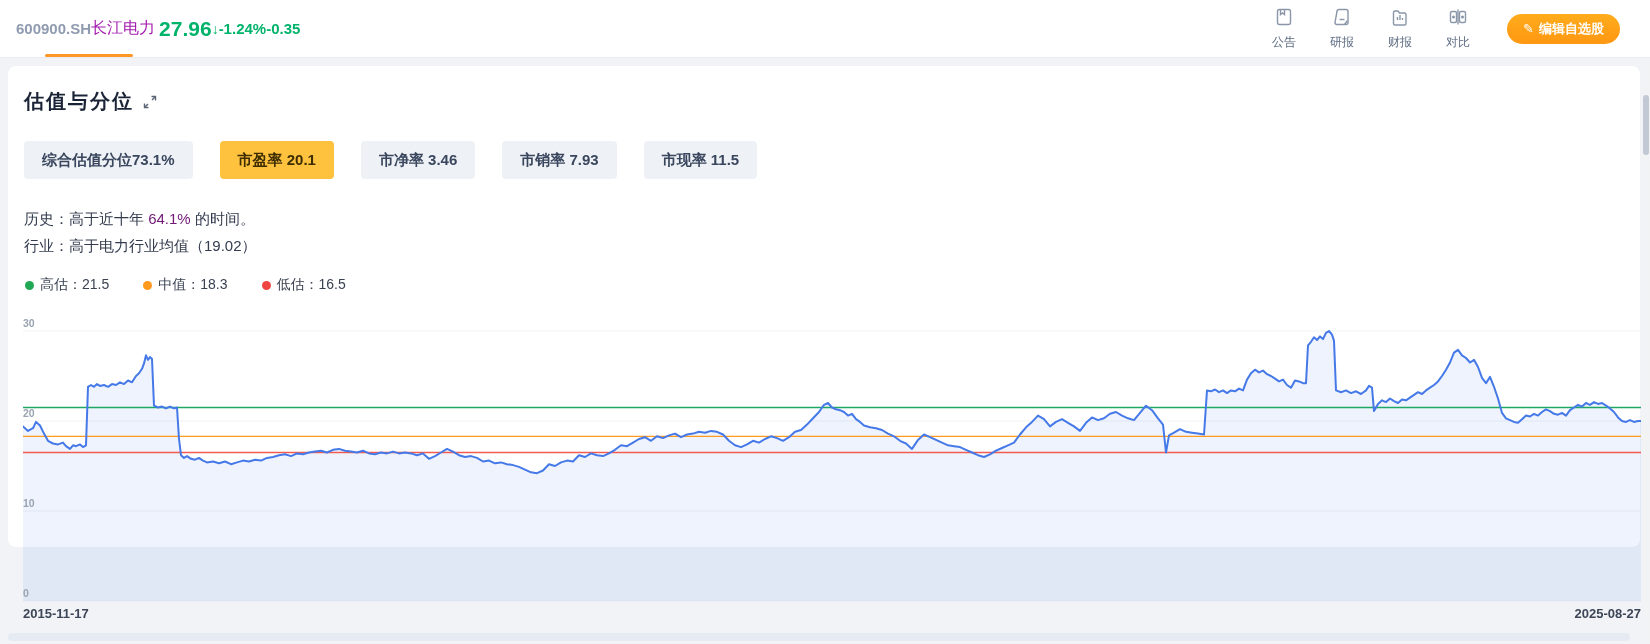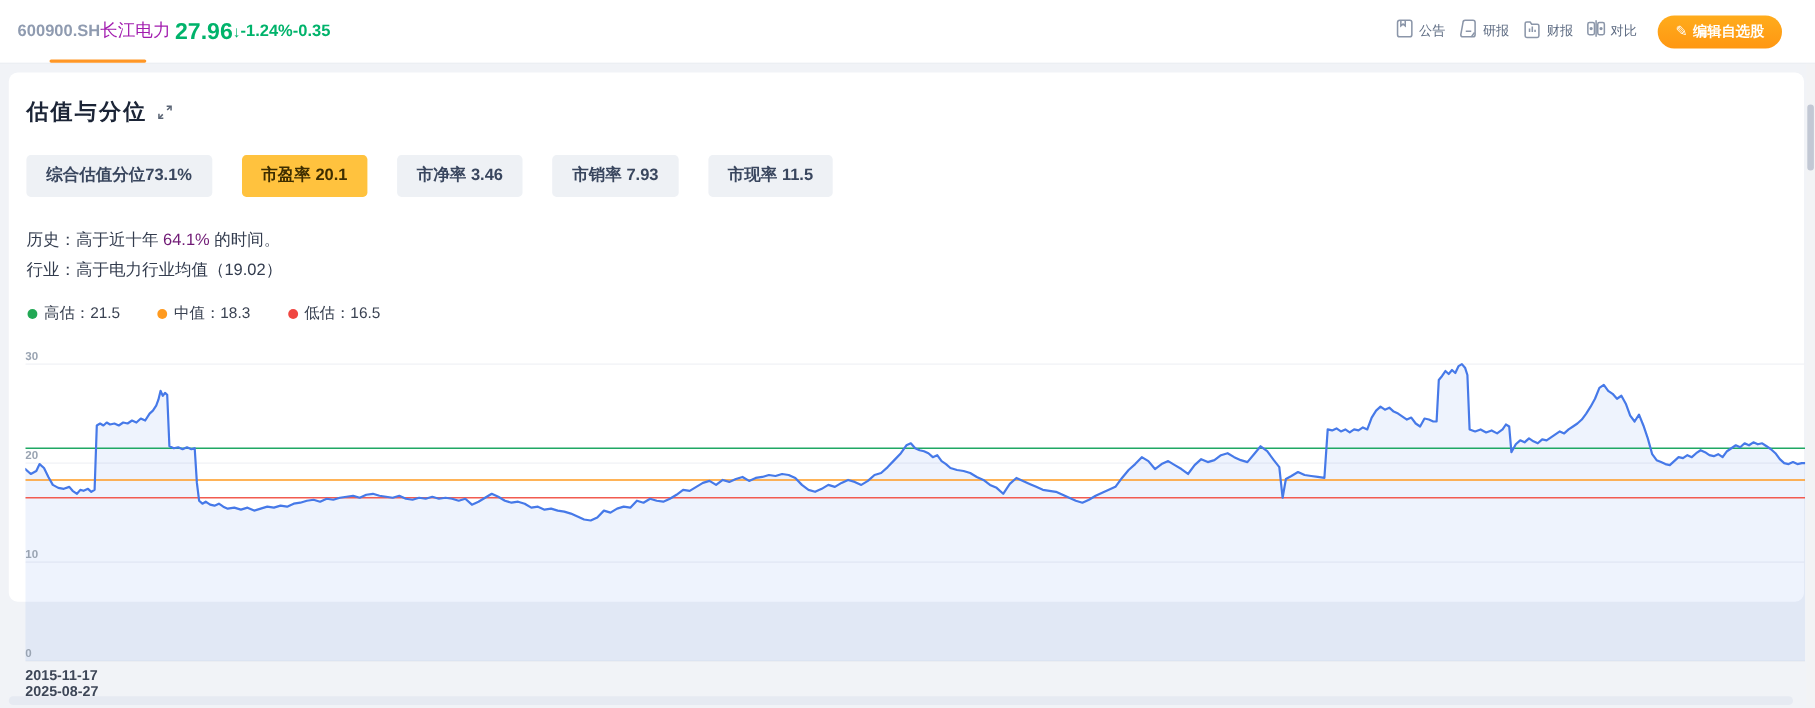--- a/index.html
+++ b/index.html
@@ -22,21 +22,21 @@
   .stock-code{ color:#8f9bb0; font-weight:bold; font-size:15px; }
   .stock-name{ color:#a21caf; font-weight:normal; font-size:16px; }
   .stock-price{ color:#00b36b; font-weight:bold; font-size:21px; margin-left:4px;}
   .stock-arrow{ color:#00b36b; font-size:14px; font-weight:bold; }
   .stock-chg{ color:#00b36b; font-weight:bold; font-size:15px; }
   .tab-underline{
     position:absolute; left:45px; bottom:0; width:88px; height:3px;
     background:#ff9726; border-radius:2px;
   }
   .header-right{ display:flex; align-items:center; gap:24px; padding-right:14px;}
-  .action-item{ display:flex; flex-direction:row; align-items:center; gap:3px; cursor:pointer; width:34px;}
+  .action-item{ display:flex; flex-direction:column; align-items:center; gap:3px; cursor:pointer; width:34px;}
   .action-item svg{ stroke:#8b96a9; fill:none; stroke-width:1.4; }
   .action-label{ font-size:12px; color:#5d6b82; white-space:nowrap; }
   .edit-btn{
     margin-left:8px;
     height:30px; padding:0 16px; border:none; border-radius:16px;
     background:linear-gradient(180deg,#ffac1c,#ff9712);
     color:#fff; font-weight:bold; font-size:13px;
     display:flex; align-items:center; gap:5px; cursor:pointer;
     font-family:inherit;
   }
@@ -60,21 +60,21 @@
   .info-block{ margin-top:26px; margin-left:8px; font-size:15px; color:#333c4e; line-height:27px;}
   .hl-red{ color:#701a75; }
   .legend-row{ display:flex; align-items:center; gap:34px; margin-top:17px; margin-left:9px;}
   .legend-item{ display:flex; align-items:center; gap:6px; font-size:14px; color:#3a4252;}
   .legend-dot{ width:9px; height:9px; border-radius:50%; display:inline-block; }
   .chart-wrap{ margin-top:10px; margin-left:7px; width:1618px; }
   .chart-wrap svg{ display:block; }
   .dates-row{
     width:1618px; display:flex; justify-content:space-between;
     margin-left:7px; margin-top:2px;
-    font-size:13px; font-weight:bold; color:#3d4657;flex-direction:column;
+    font-size:13px; font-weight:bold; color:#3d4657;
   }
   
   .v-scrollbar{
     position:absolute; right:0; top:58px; bottom:0; width:8px;
     background:#f2f3f5; z-index:6;
   }
   .v-scrollbar .thumb{
     position:absolute; top:37px; left:1px; width:6px; height:60px;
     background:#c2c8d4; border-radius:3px;
   }

